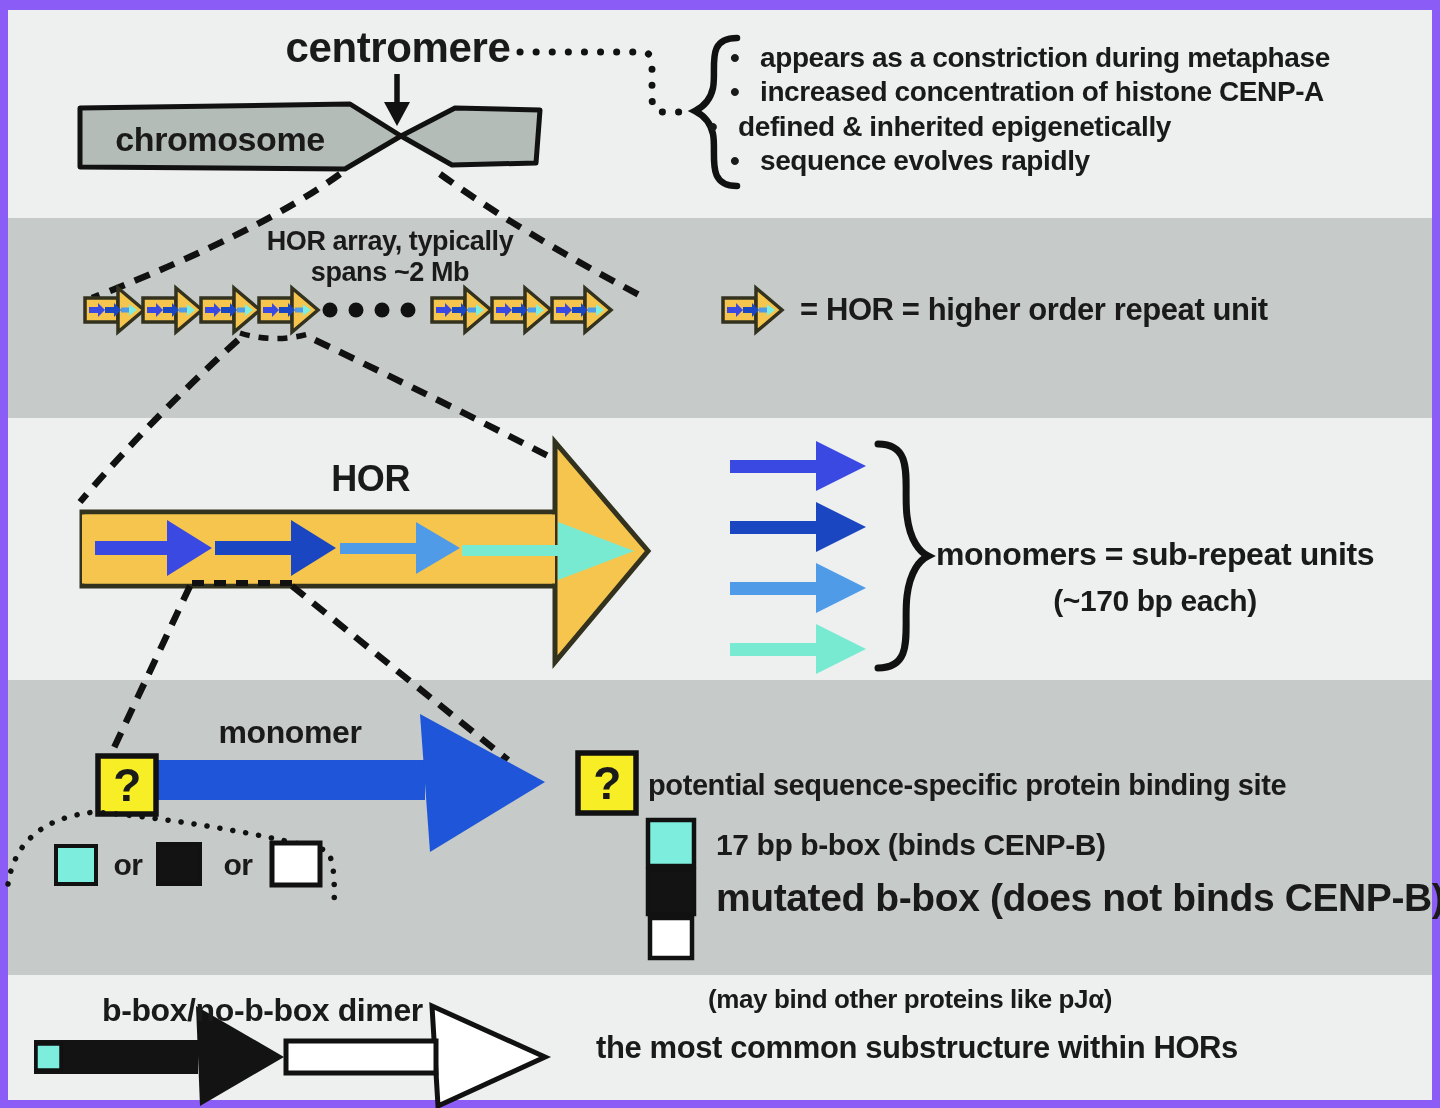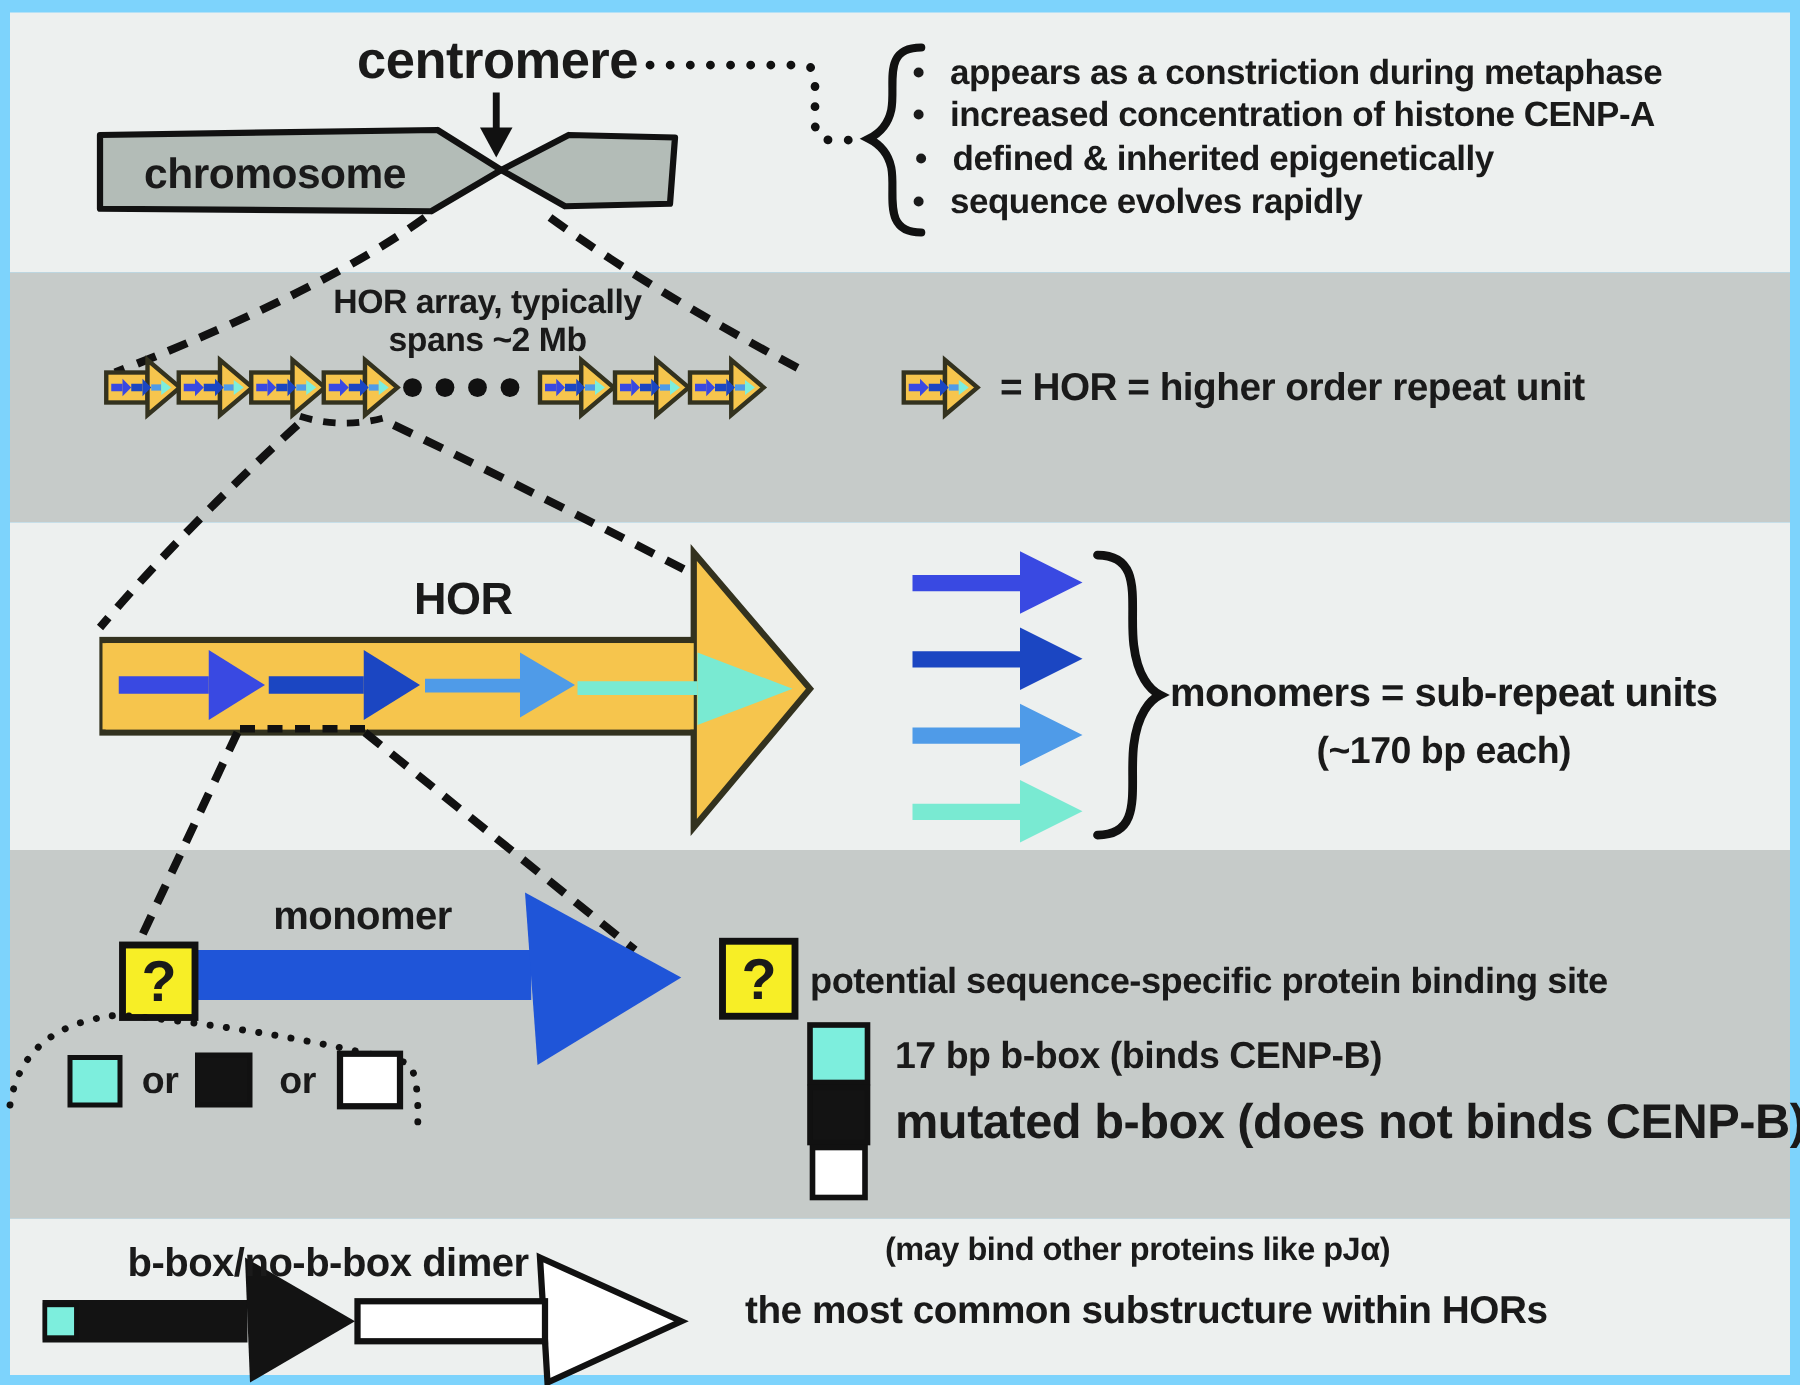--- a/index.html
+++ b/index.html
@@ -1,16 +1,16 @@
 <!DOCTYPE html>
 <html><head>
 <meta charset="utf-8">
 <style>
   html,body{margin:0;padding:0;background:#ffffff;}
-  .canvas{position:relative;width:1440px;height:1108px;background:#7dd3fc;overflow:hidden;
+  .canvas{position:relative;width:1440px;height:1108px;background:#8b5cf6;overflow:hidden;
           font-family:"Liberation Sans", sans-serif;color:#1a1a1a;}
   .band{position:absolute;left:8px;width:1424px;}
   .band.light{background:#edf0ef;}
   .band.dark{background:#c6cbc9;}
   svg.layer{position:absolute;left:0;top:0;z-index:2;}
   .txt{position:absolute;z-index:3;font-weight:700;color:#1a1a1a;white-space:nowrap;letter-spacing:-0.4px;}
   .center{text-align:center;}
   .bullet-row{position:absolute;z-index:3;font-weight:700;font-size:28px;white-space:nowrap;letter-spacing:-0.4px;}
   .bullet-row .dot{display:inline-block;width:30px;}
   .qmark{display:flex;align-items:center;justify-content:center;font-weight:700;}
@@ -116,21 +116,21 @@
   </svg>
 
   <div class="txt center" style="left:258px;top:24px;width:280px;font-size:42px;">centromere</div>
 
   <div class="bullet-row" style="left:730px;top:42px;">
     <span class="dot">•</span><span>appears as a constriction during metaphase</span>
   </div>
   <div class="bullet-row" style="left:730px;top:76px;">
     <span class="dot">•</span><span>increased concentration of histone CENP-A</span>
   </div>
-  <div class="bullet-row" style="left:732px;top:111px;">
+  <div class="bullet-row" style="left:708px;top:111px;">
     <span class="dot">•</span><span>defined &amp; inherited epigenetically</span>
   </div>
   <div class="bullet-row" style="left:730px;top:145px;">
     <span class="dot">•</span><span>sequence evolves rapidly</span>
   </div>
 
   <div class="txt center" style="left:100px;top:120px;width:240px;font-size:34px;">chromosome</div>
 
   <div class="txt center" style="left:240px;top:226px;width:300px;font-size:27px;">HOR array, typically</div>
   <div class="txt center" style="left:240px;top:257px;width:300px;font-size:27px;">spans ~2 Mb</div>

